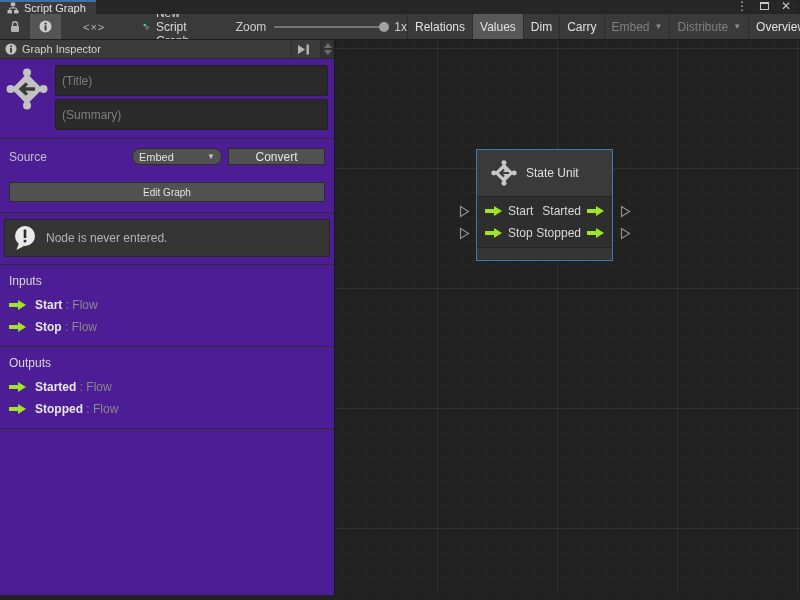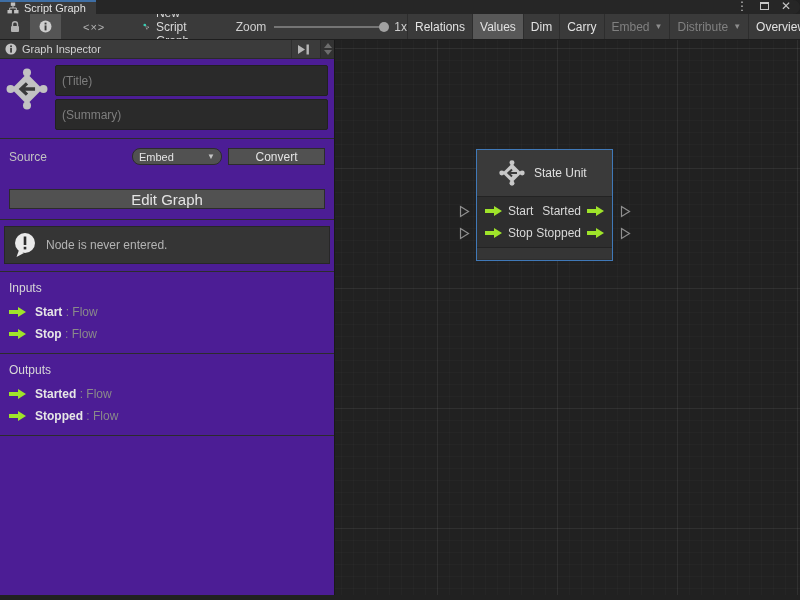--- a/index.html
+++ b/index.html
@@ -76,21 +76,21 @@
   .dropdown {
     margin-left:auto; width:90px; height:17px; background:#515151; border:1px solid #2c2c2c; border-radius:8px;
     display:flex; align-items:center; padding:0 6px; color:#e4e4e4; font-size:11px;
   }
   .dropdown .dd-caret { margin-left:auto; font-size:8px; color:#c4c4c4; }
   .btn {
     background:#515151; border:1px solid #2c2c2c; border-radius:0; color:#e4e4e4;
     display:flex; align-items:center; justify-content:center; font-size:11px; cursor:default;
   }
   .convert { width:97px; height:17px; margin-left:6px; font-size:12px; }
-  .editgraph { width:100%; height:20px; margin-top:24px; font-size:15px; }
+  .editgraph { width:100%; height:20px; margin-top:17px; font-size:10px; }
 
   .warnwrap { padding:6px 4px 7px 4px; border-bottom:1px solid #2c2c2c; }
   .warnbox {
     border:1px solid #272727; background:#353535; display:flex; align-items:center; gap:9px;
     padding:5px 8px; min-height:36px; color:#b4b4b4;
   }
 
   .sec-ports { padding:9px 9px 12px 9px; }
   .ports-title { color:#d8d8d8; margin-bottom:10px; }
   .portrow { display:flex; align-items:center; gap:9px; margin-top:8px; }
@@ -108,21 +108,21 @@
       linear-gradient(to bottom, rgba(255,255,255,0.018) 1px, transparent 1px);
     background-size:120px 120px, 120px 120px, 12px 12px, 12px 12px;
     background-position:102px 8px, 102px 8px, 6px 8px, 6px 8px;
   }
   .node {
     position:absolute; left:141px; top:109px; width:137px; height:112px;
     background:#2e2e2e; border:1px solid #4079b8;
   }
   .node-header {
     height:47px; background:#3a3a3a; border-bottom:1px solid #232323;
-    display:flex; align-items:center; gap:9px; padding:0 22px;
+    display:flex; align-items:center; gap:9px; padding:0 14px;
   }
   .node-title { color:#e0e0e0; font-size:12px; }
   .node-rows { padding:3px 0; }
   .noderow { height:22px; display:flex; align-items:center; padding:0 8px; }
   .noderow .left { display:flex; align-items:center; gap:6px; }
   .noderow .right { margin-left:auto; display:flex; align-items:center; gap:6px; }
   .noderow .plabel { color:#d9d9d9; }
   .node-footer { height:12px; background:#353535; border-top:1px solid #232323; }
   .extport { position:absolute; }
 </style>

